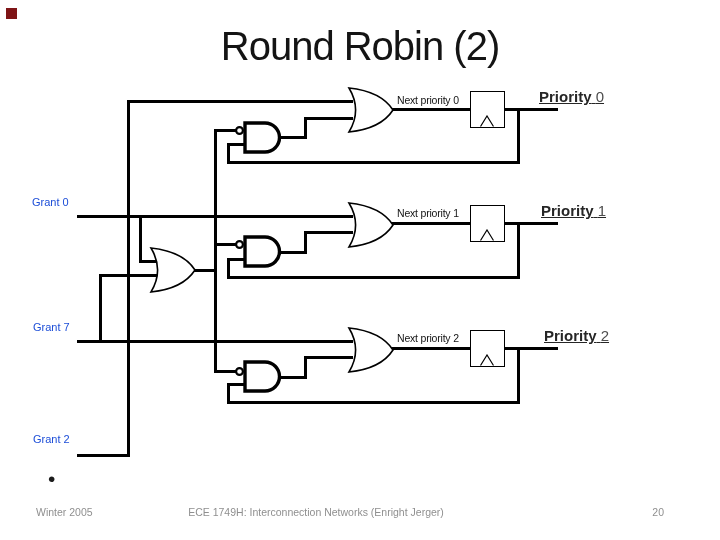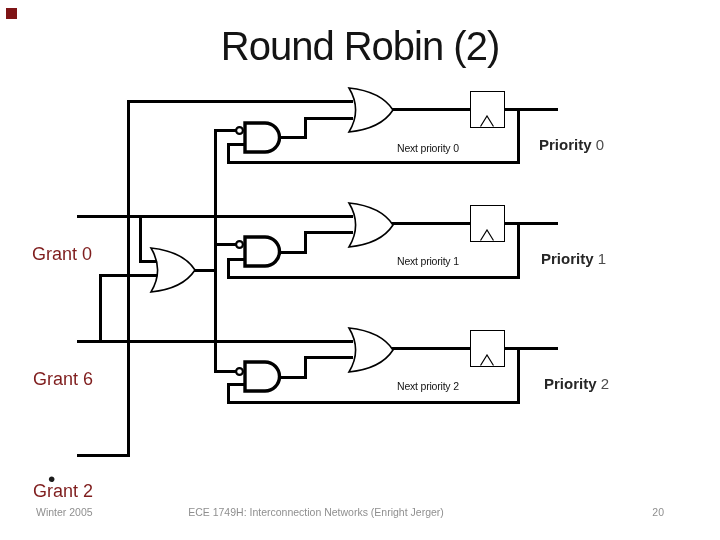--- a/index.html
+++ b/index.html
@@ -5,26 +5,26 @@
   html,body{margin:0;padding:0;background:#fff;}
   .slide{position:relative;width:720px;height:540px;background:#ffffff;overflow:hidden;
          font-family:"Liberation Sans",sans-serif;}
   .accent{position:absolute;left:6px;top:8px;width:11px;height:11px;background:#7e1416;}
   .title{position:absolute;left:0;top:24px;width:720px;text-align:center;
          font-size:40px;letter-spacing:-1px;color:#141414;}
   .wire{position:absolute;background:#000;}
   .gate{position:absolute;}
   .ff{position:absolute;width:35px;height:37px;border:1.6px solid #000;background:#fff;box-sizing:border-box;}
   .ff svg{position:absolute;left:9px;bottom:0;}
-  .lbl{position:absolute;white-space:nowrap;color:#141414;margin-top:48px;}
+  .lbl{position:absolute;white-space:nowrap;color:#141414;}
   .next-lbl{font-size:10.5px;letter-spacing:-0.2px;}
-  .pri-lbl{font-size:15px;color:#262626;}
+  .pri-lbl{font-size:15px;color:#262626;text-decoration:underline;}
   .pri-lbl .w{font-weight:700;}
   .pri-lbl .n{font-weight:400;color:#4d4d4d;}
-  .grant-lbl{font-size:18px;color:#7f1d1d;}
+  .grant-lbl{font-size:11px;color:#1d4ed8;}
   .bullet{position:absolute;left:48px;top:464px;width:640px;font-size:24.5px;color:#1c1c1c;
           display:flex;align-items:flex-start;}
   .bullet .marker{font-size:21px;margin:3px 15px 0 0;}
   .sub{font-size:13.5px;position:relative;top:7px;}
   .footer{position:absolute;left:0;top:506px;width:720px;font-size:10.5px;color:#8f8f8f;}
   .footer .fl{position:absolute;left:36px;top:0;}
   .footer .fc{position:absolute;left:0;top:0;width:632px;text-align:center;}
   .footer .fr{position:absolute;right:56px;top:0;}
 </style>
 </head>
@@ -141,21 +141,21 @@
   <div class="lbl pri-lbl" style="left:541px;top:202px;">
     <span class="w">Priority</span>
     <span class="n">1</span>
   </div>
   <div class="lbl pri-lbl" style="left:544px;top:327px;">
     <span class="w">Priority</span>
     <span class="n">2</span>
   </div>
 
   <div class="lbl grant-lbl" style="left:32px;top:196px;">Grant 0</div>
-  <div class="lbl grant-lbl" style="left:33px;top:321px;">Grant 6</div>
+  <div class="lbl grant-lbl" style="left:33px;top:321px;">Grant 7</div>
   <div class="lbl grant-lbl" style="left:33px;top:433px;">Grant 2</div>
 
   <div class="bullet">
     <span class="marker">•</span>
   </div>
 
   <div class="footer">
     <span class="fl">Winter 2005</span>
     <span class="fc">ECE 1749H: Interconnection Networks (Enright Jerger)</span>
     <span class="fr">20</span>

